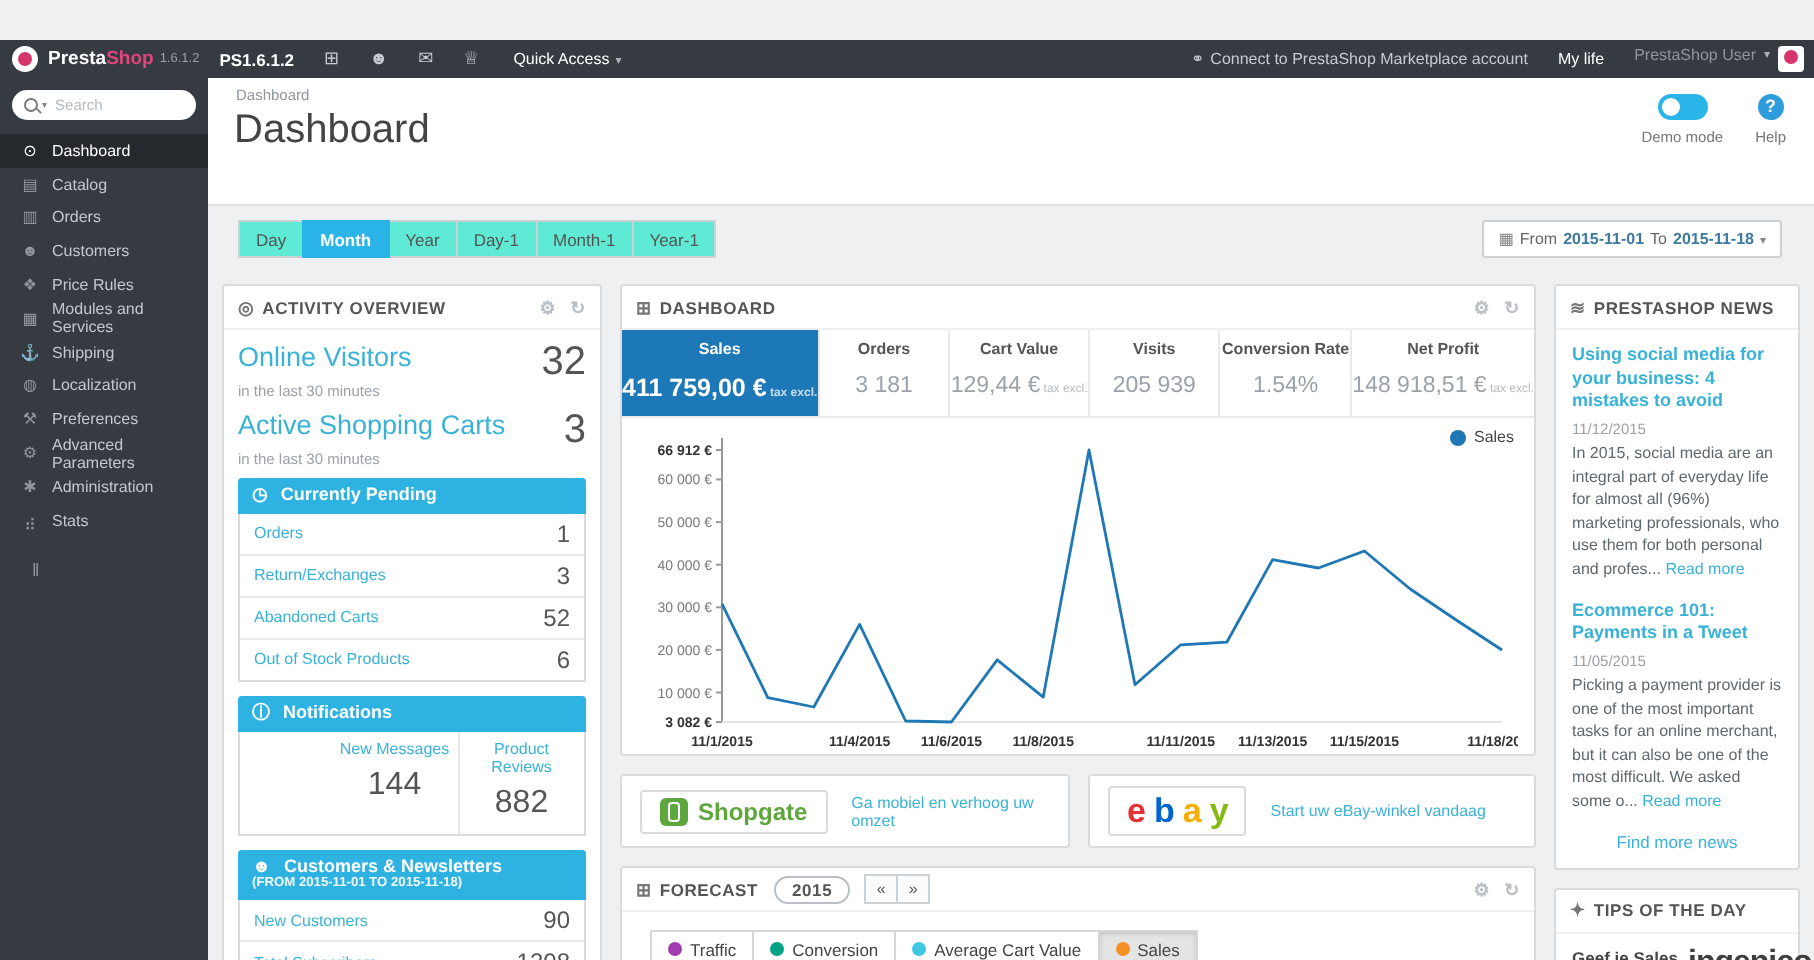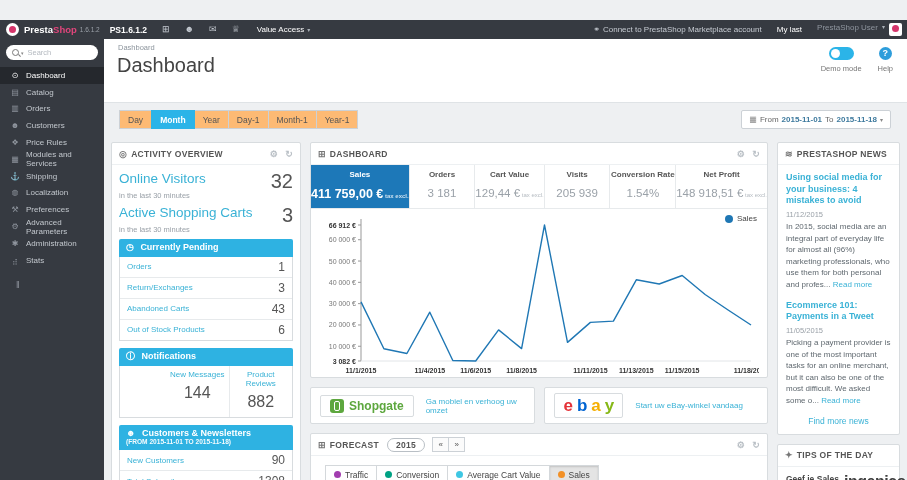--- a/index.html
+++ b/index.html
@@ -48,21 +48,21 @@
   .header-tools{position:absolute;top:8px;right:14px;display:flex;gap:16px;text-align:center;}
   .tool-lbl{font-size:7.5px;color:#777;margin-top:4px;}
   .toggle{width:25px;height:13px;background:#2bb4e8;border-radius:7px;position:relative;margin:0 auto;cursor:pointer;}
   .toggle::after{content:"";position:absolute;left:2px;top:2px;width:9px;height:9px;border-radius:50%;background:#fff;}
   .help-ico{width:13px;height:13px;border-radius:50%;background:#2d9ddb;color:#fff;font-size:9px;font-weight:bold;line-height:13px;margin:0 auto;cursor:pointer;}
 
   
   .content{position:absolute;left:104px;top:82px;right:0;bottom:0;padding:6px 7px 0 7px;overflow:hidden;}
   .toolbar{display:flex;align-items:center;justify-content:space-between;margin:2px 9px 0 9px;}
   .btn-group{display:flex;}
-  .pbtn{height:19px;padding:0 8px;background:#fdba74;border:1px solid #ccd1d6;font-size:8.5px;color:#555;margin-left:-1px;}
+  .pbtn{height:19px;padding:0 8px;background:#5eead4;border:1px solid #ccd1d6;font-size:8.5px;color:#555;margin-left:-1px;}
   .pbtn.active{background:#2bb4e8;color:#fff;border-color:#2bb4e8;font-weight:bold;position:relative;z-index:1;}
   .date-btn{height:19px;background:#fff;border:1px solid #ccd1d6;border-radius:2px;font-size:8px;color:#666;display:flex;align-items:center;gap:3px;padding:0 7px;}
   .date-btn b{color:#3e7a9e;}
   .cal-ico{font-size:8px;color:#888;}
 
   .cols{display:flex;gap:9px;margin-top:13px;align-items:flex-start;}
   .col-left{width:190px;flex:none;}
   .col-mid{width:458px;flex:none;}
   .col-right{flex:1;min-width:0;}
 
@@ -156,29 +156,29 @@
     <span class="brand-name"><span>Presta</span><span class="pink">Shop</span></span>
     <span class="brand-ver">1.6.1.2</span>
     <span class="shop-code">PS1.6.1.2</span>
     <span id="topbar-icons">
         <span class="top-ico">⊞</span>
         <span class="top-ico">☻</span>
         <span class="top-ico">✉</span>
         <span class="top-ico">♕</span>
       </span>
     <button class="quick-access">
-        <span>Value Access</span>
+        <span>Quick Access</span>
         <span class="caret">▾</span>
       </button>
     <div class="top-right">
       <a class="mk-link">
           <span>⚭</span>
           <span>Connect to PrestaShop Marketplace account</span>
         </a>
-      <a class="my-shop">My last</a>
+      <a class="my-shop">My life</a>
       <span class="user-menu">
         <span>PrestaShop User</span>
         <span class="caret">▾</span>
         <span class="avatar"></span>
       </span>
     </div>
   </div>
 
   <div class="sidebar">
     <div class="search-wrap">
@@ -307,21 +307,21 @@
                 <div class="stat-row">
                   <a class="stat-label">Orders</a>
                   <span class="stat-value">1</span>
                 </div>
                 <div class="stat-row">
                   <a class="stat-label">Return/Exchanges</a>
                   <span class="stat-value">3</span>
                 </div>
                 <div class="stat-row">
                   <a class="stat-label">Abandoned Carts</a>
-                  <span class="stat-value">43</span>
+                  <span class="stat-value">52</span>
                 </div>
                 <div class="stat-row">
                   <a class="stat-label">Out of Stock Products</a>
                   <span class="stat-value">6</span>
                 </div>
               </div>
 
             <div class="sec-hd">
               <span class="sec-ico">ⓘ</span>
               <span>Notifications</span>

